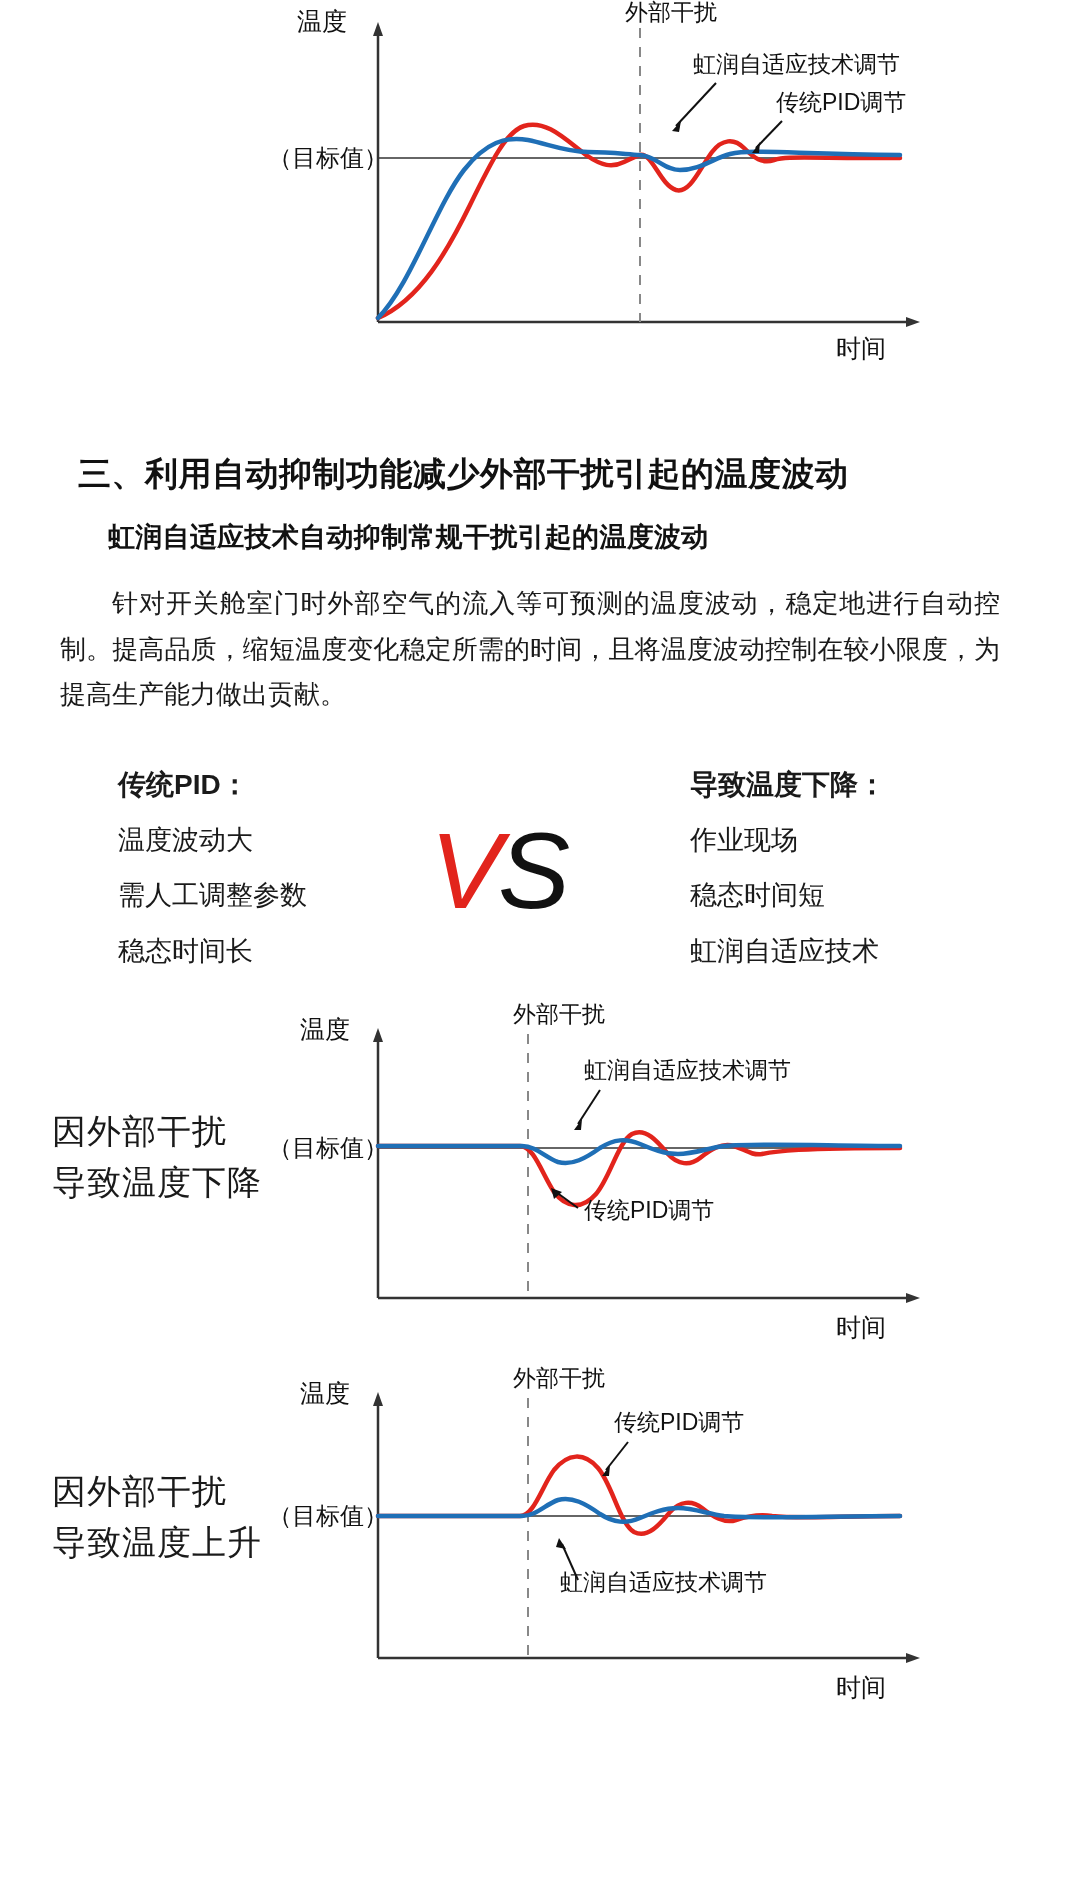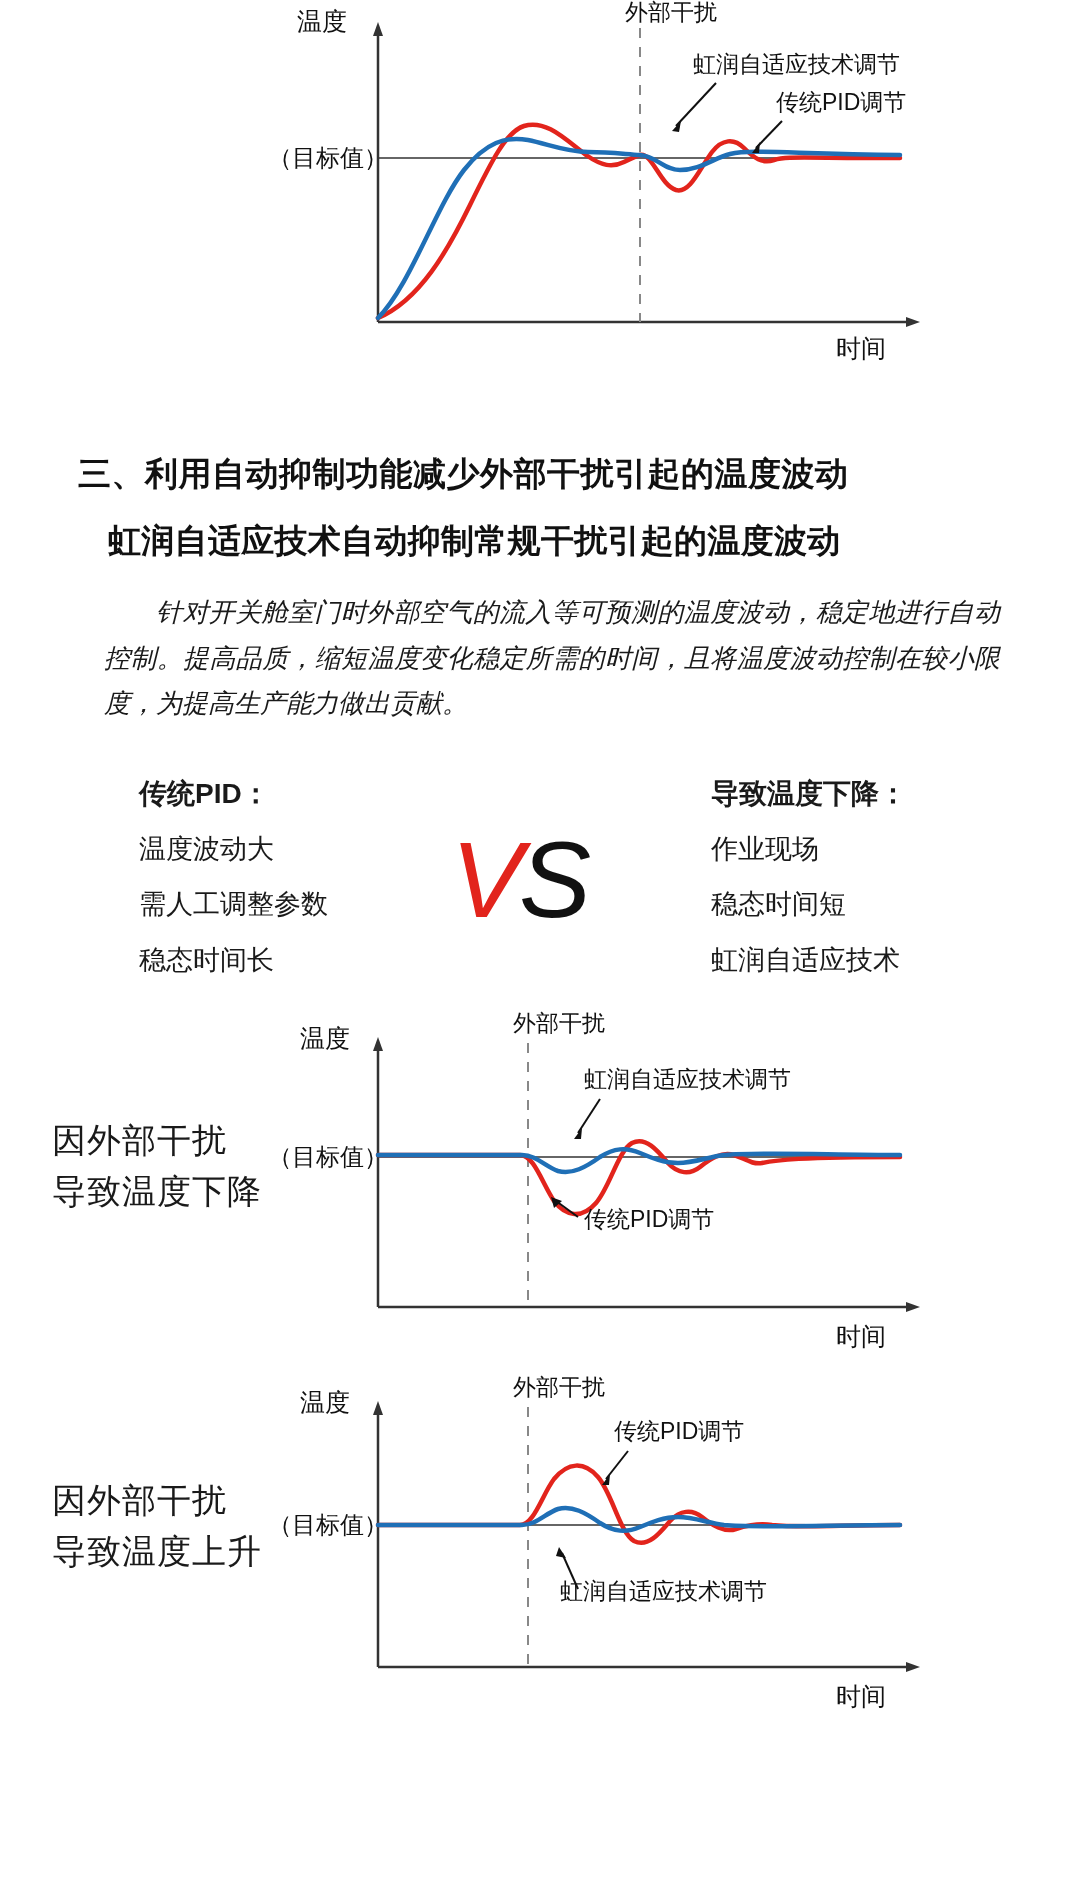--- a/index.html
+++ b/index.html
@@ -25,42 +25,40 @@
 
   
   .section-title{
     font-size:33px;
     font-weight:bold;
     color:#111;
     margin:0 16px 0 78px;
     letter-spacing:0.5px;
   }
   .sub-title{
-    font-size:33px;
+    font-size:27px;
     font-weight:bold;
     color:#111;
     margin:22px 0 4px 108px;
     letter-spacing:0.3px;
   }
   .para{
     font-size:26px;
     line-height:1.75;
     color:#1a1a1a;
-    margin:26px 80px 0 104px;
+    margin:26px 80px 0 60px;
     text-align:justify;
     text-indent:52px;
-    font-style:italic;
   }
 
   
   .compare{
     position:relative;
     margin-top:38px;
     height:230px;
-    margin-left:21px;
   }
   .col{
     position:absolute;
     font-size:27px;
     line-height:2.05;
     color:#1a1a1a;
   }
   .col .head{font-weight:bold;font-size:28px;}
   .col-left{left:118px;top:0;}
   .col-right{left:690px;top:0;}

